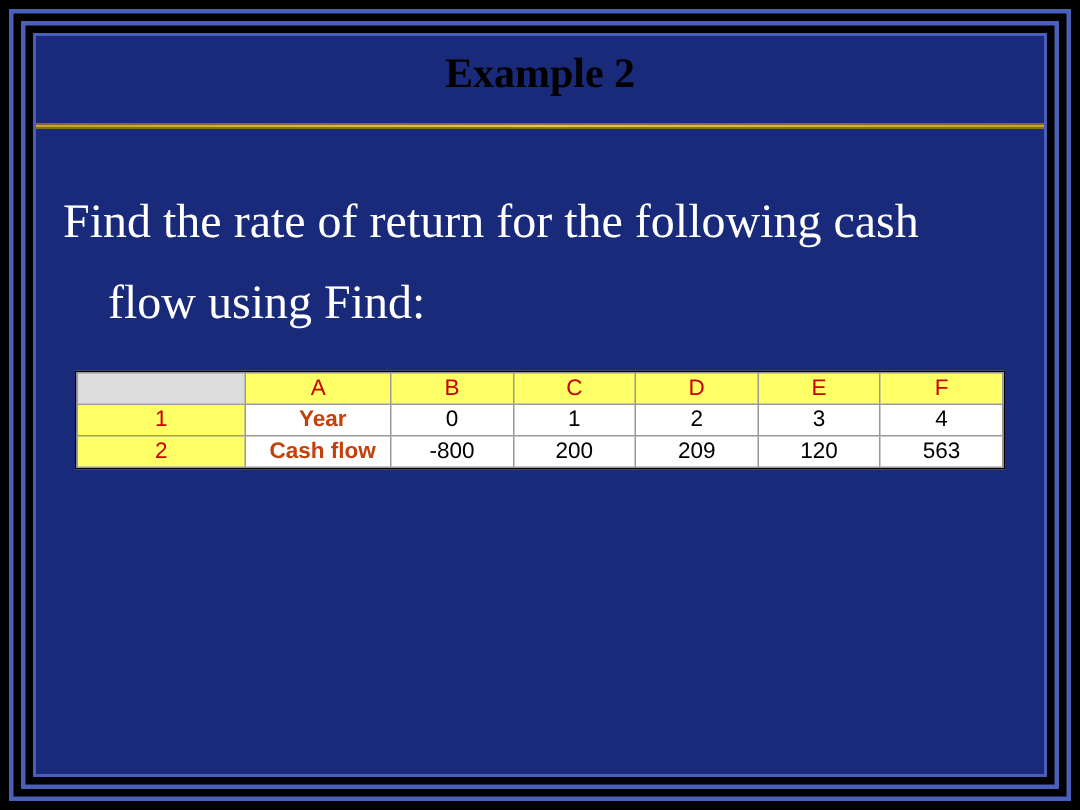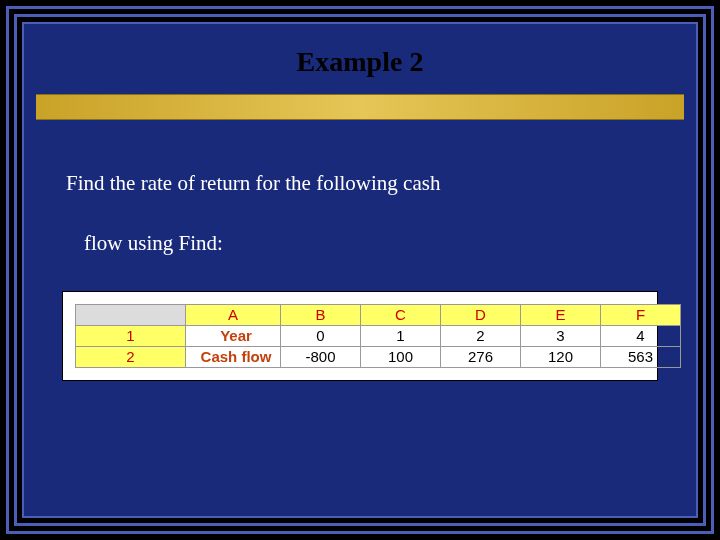--- a/index.html
+++ b/index.html
@@ -1,15 +1,15 @@
 <!DOCTYPE html>
 <html><head>
 <meta charset="utf-8">
 <style>
-  * { margin: 0; padding: 12px; box-sizing: border-box; }
+  * { margin: 0; padding: 0; box-sizing: border-box; }
   body {
     width: 720px;
     height: 540px;
     background: #000000;
     overflow: hidden;
     font-family: "Times New Roman", Times, serif;
   }
   .outer-frame {
     position: absolute;
     top: 6px; left: 6px; right: 6px; bottom: 6px;
@@ -39,21 +39,21 @@
   }
   .title-underline {
     height: 4px;
     background: linear-gradient(to right, #c9a227 0%, #e6c657 50%, #c9a227 100%);
     margin: 10px 0 8px 0;
     border-top: 1px solid #8a6f1a;
     border-bottom: 1px solid #8a6f1a;
   }
   .body-text {
     color: #fff;
-    font-size: 21px;
+    font-size: 32px;
     padding: 26px 18px 8px 18px;
     line-height: 1.7;
   }
   .body-text .line2 { padding-left: 30px; }
   .sheet-wrap {
     margin: 10px 26px 0 26px;
     background: #fff;
     border: 1px solid #000;
   }
   table.sheet {
@@ -139,22 +139,22 @@
             <td class="valcell">0</td>
             <td class="valcell">1</td>
             <td class="valcell">2</td>
             <td class="valcell">3</td>
             <td class="valcell">4</td>
           </tr>
           <tr>
             <th class="rowhead">2</th>
             <td class="labelcell">Cash flow</td>
             <td class="valcell">-800</td>
-            <td class="valcell">100</td>
-            <td class="valcell">276</td>
+            <td class="valcell">200</td>
+            <td class="valcell">209</td>
             <td class="valcell">120</td>
             <td class="valcell">563</td>
           </tr>
         </tbody>
           </table>
       </div>
 
     </div>
   </div>
 </div>

